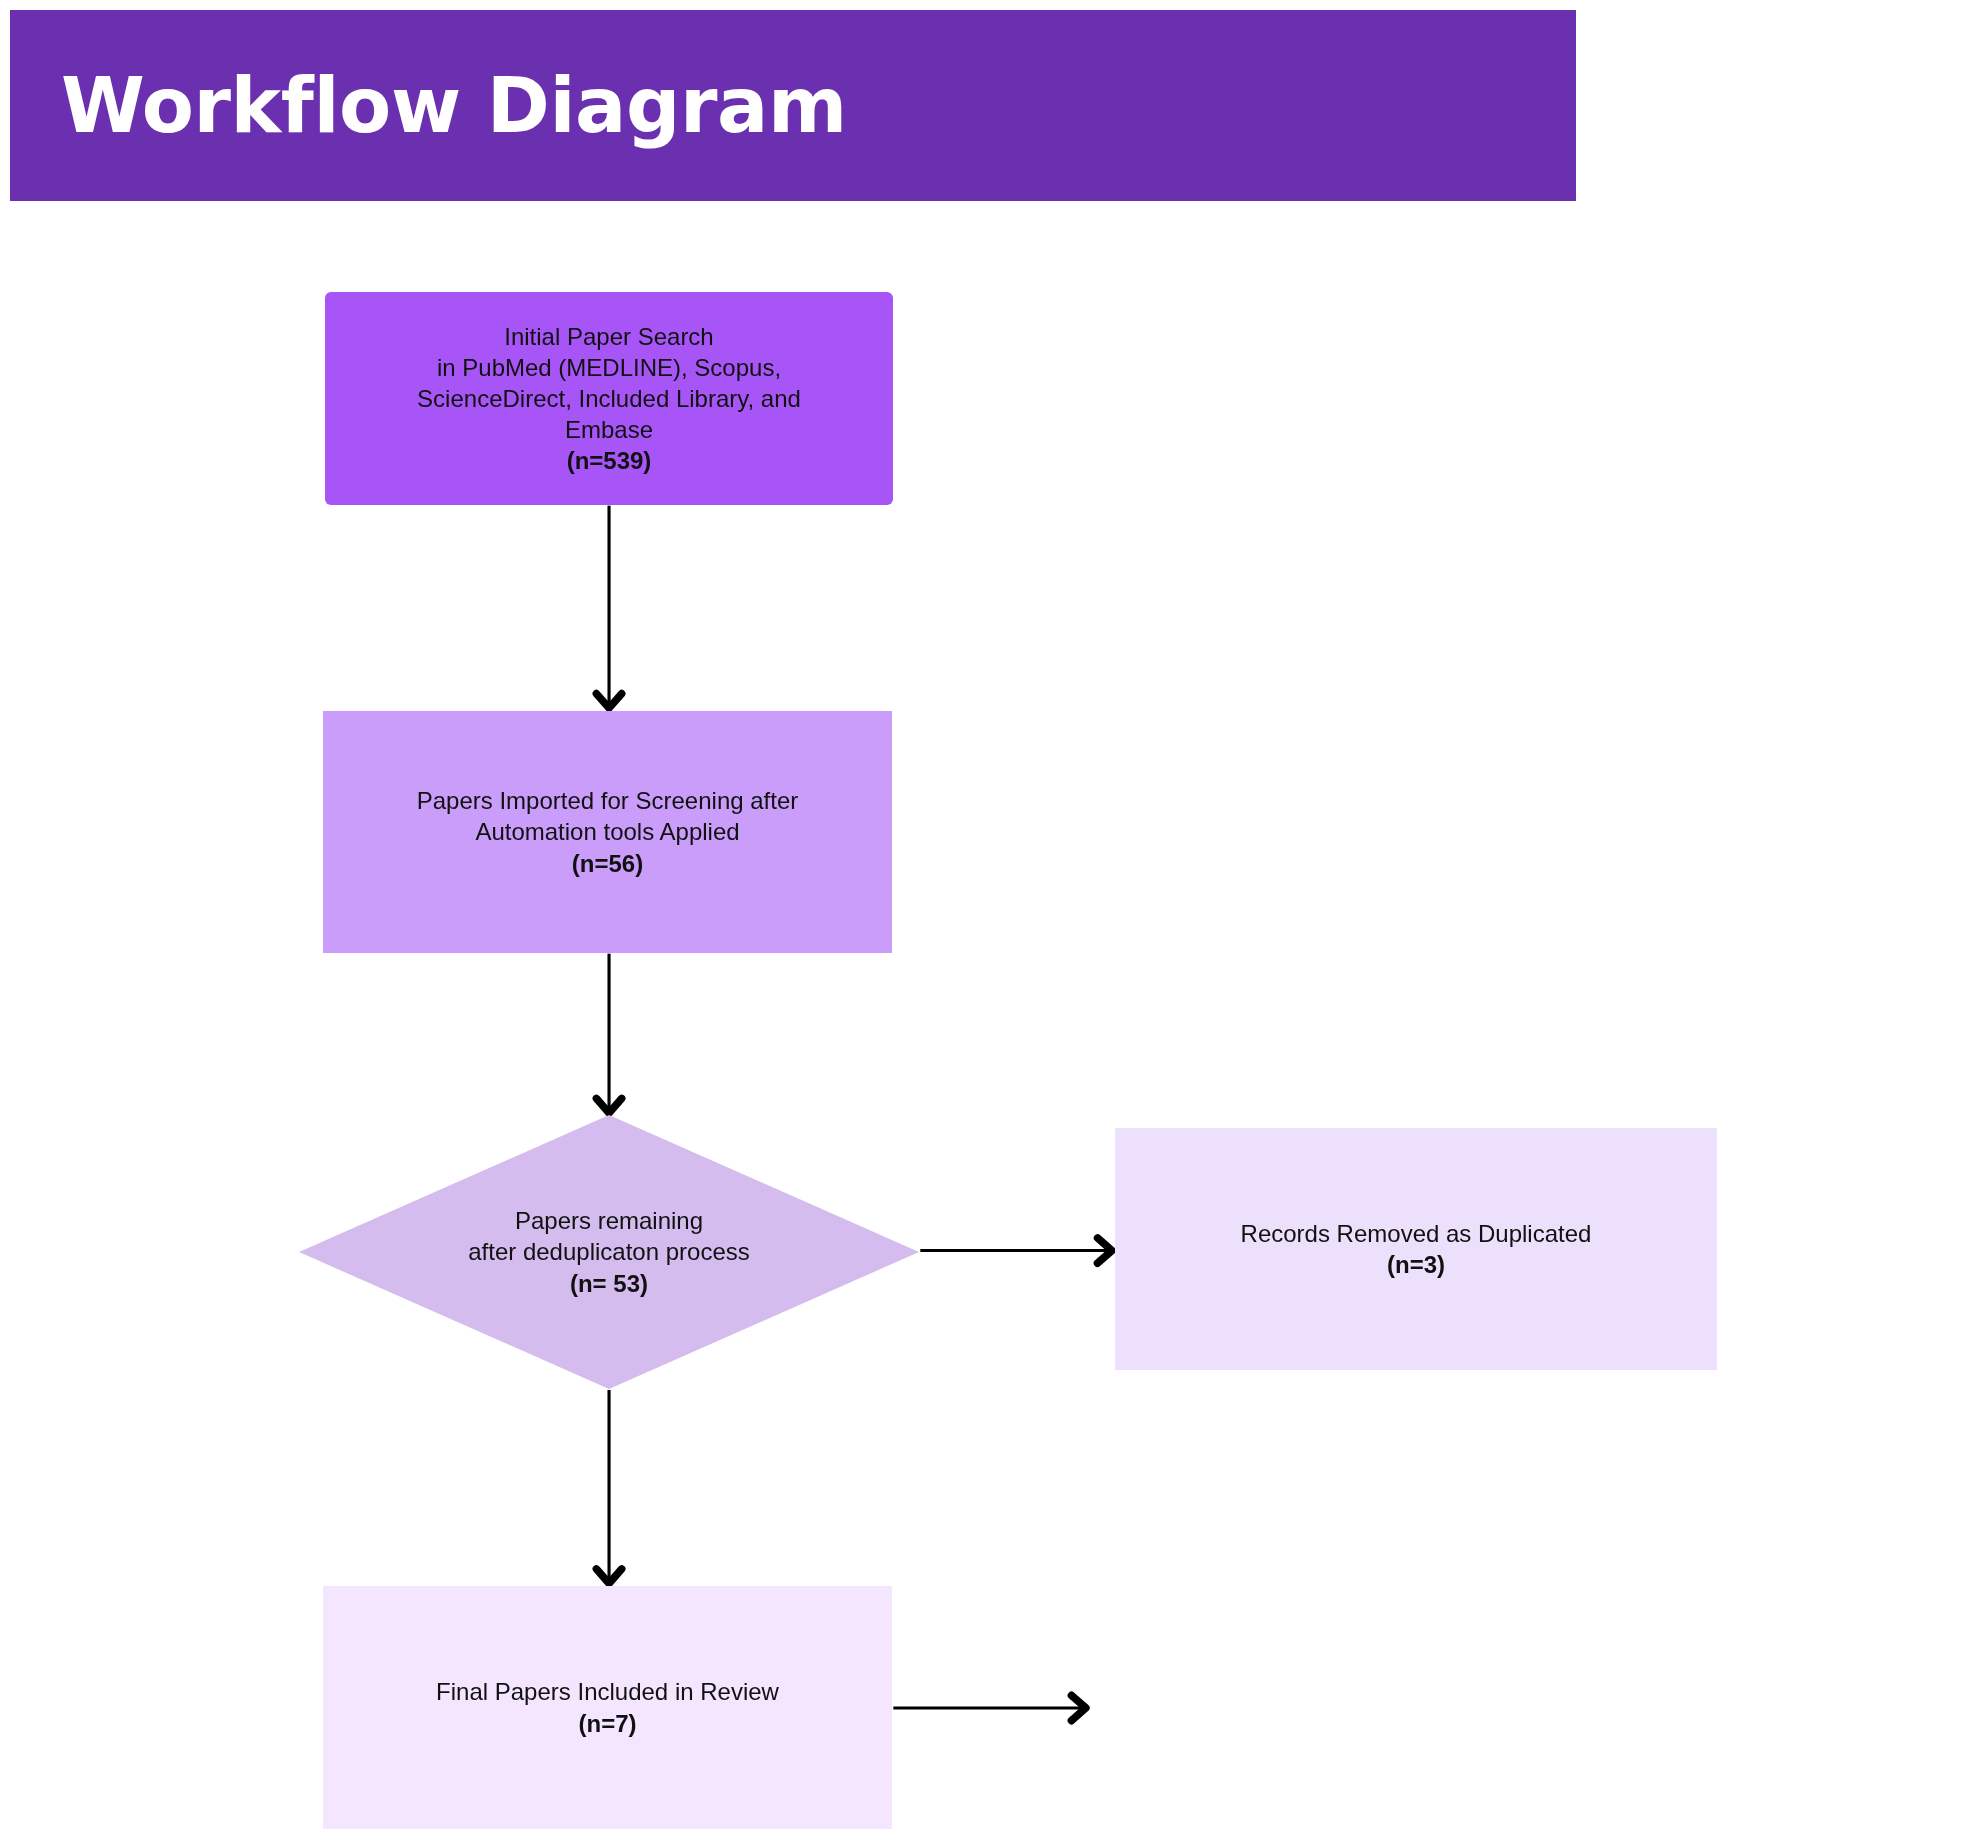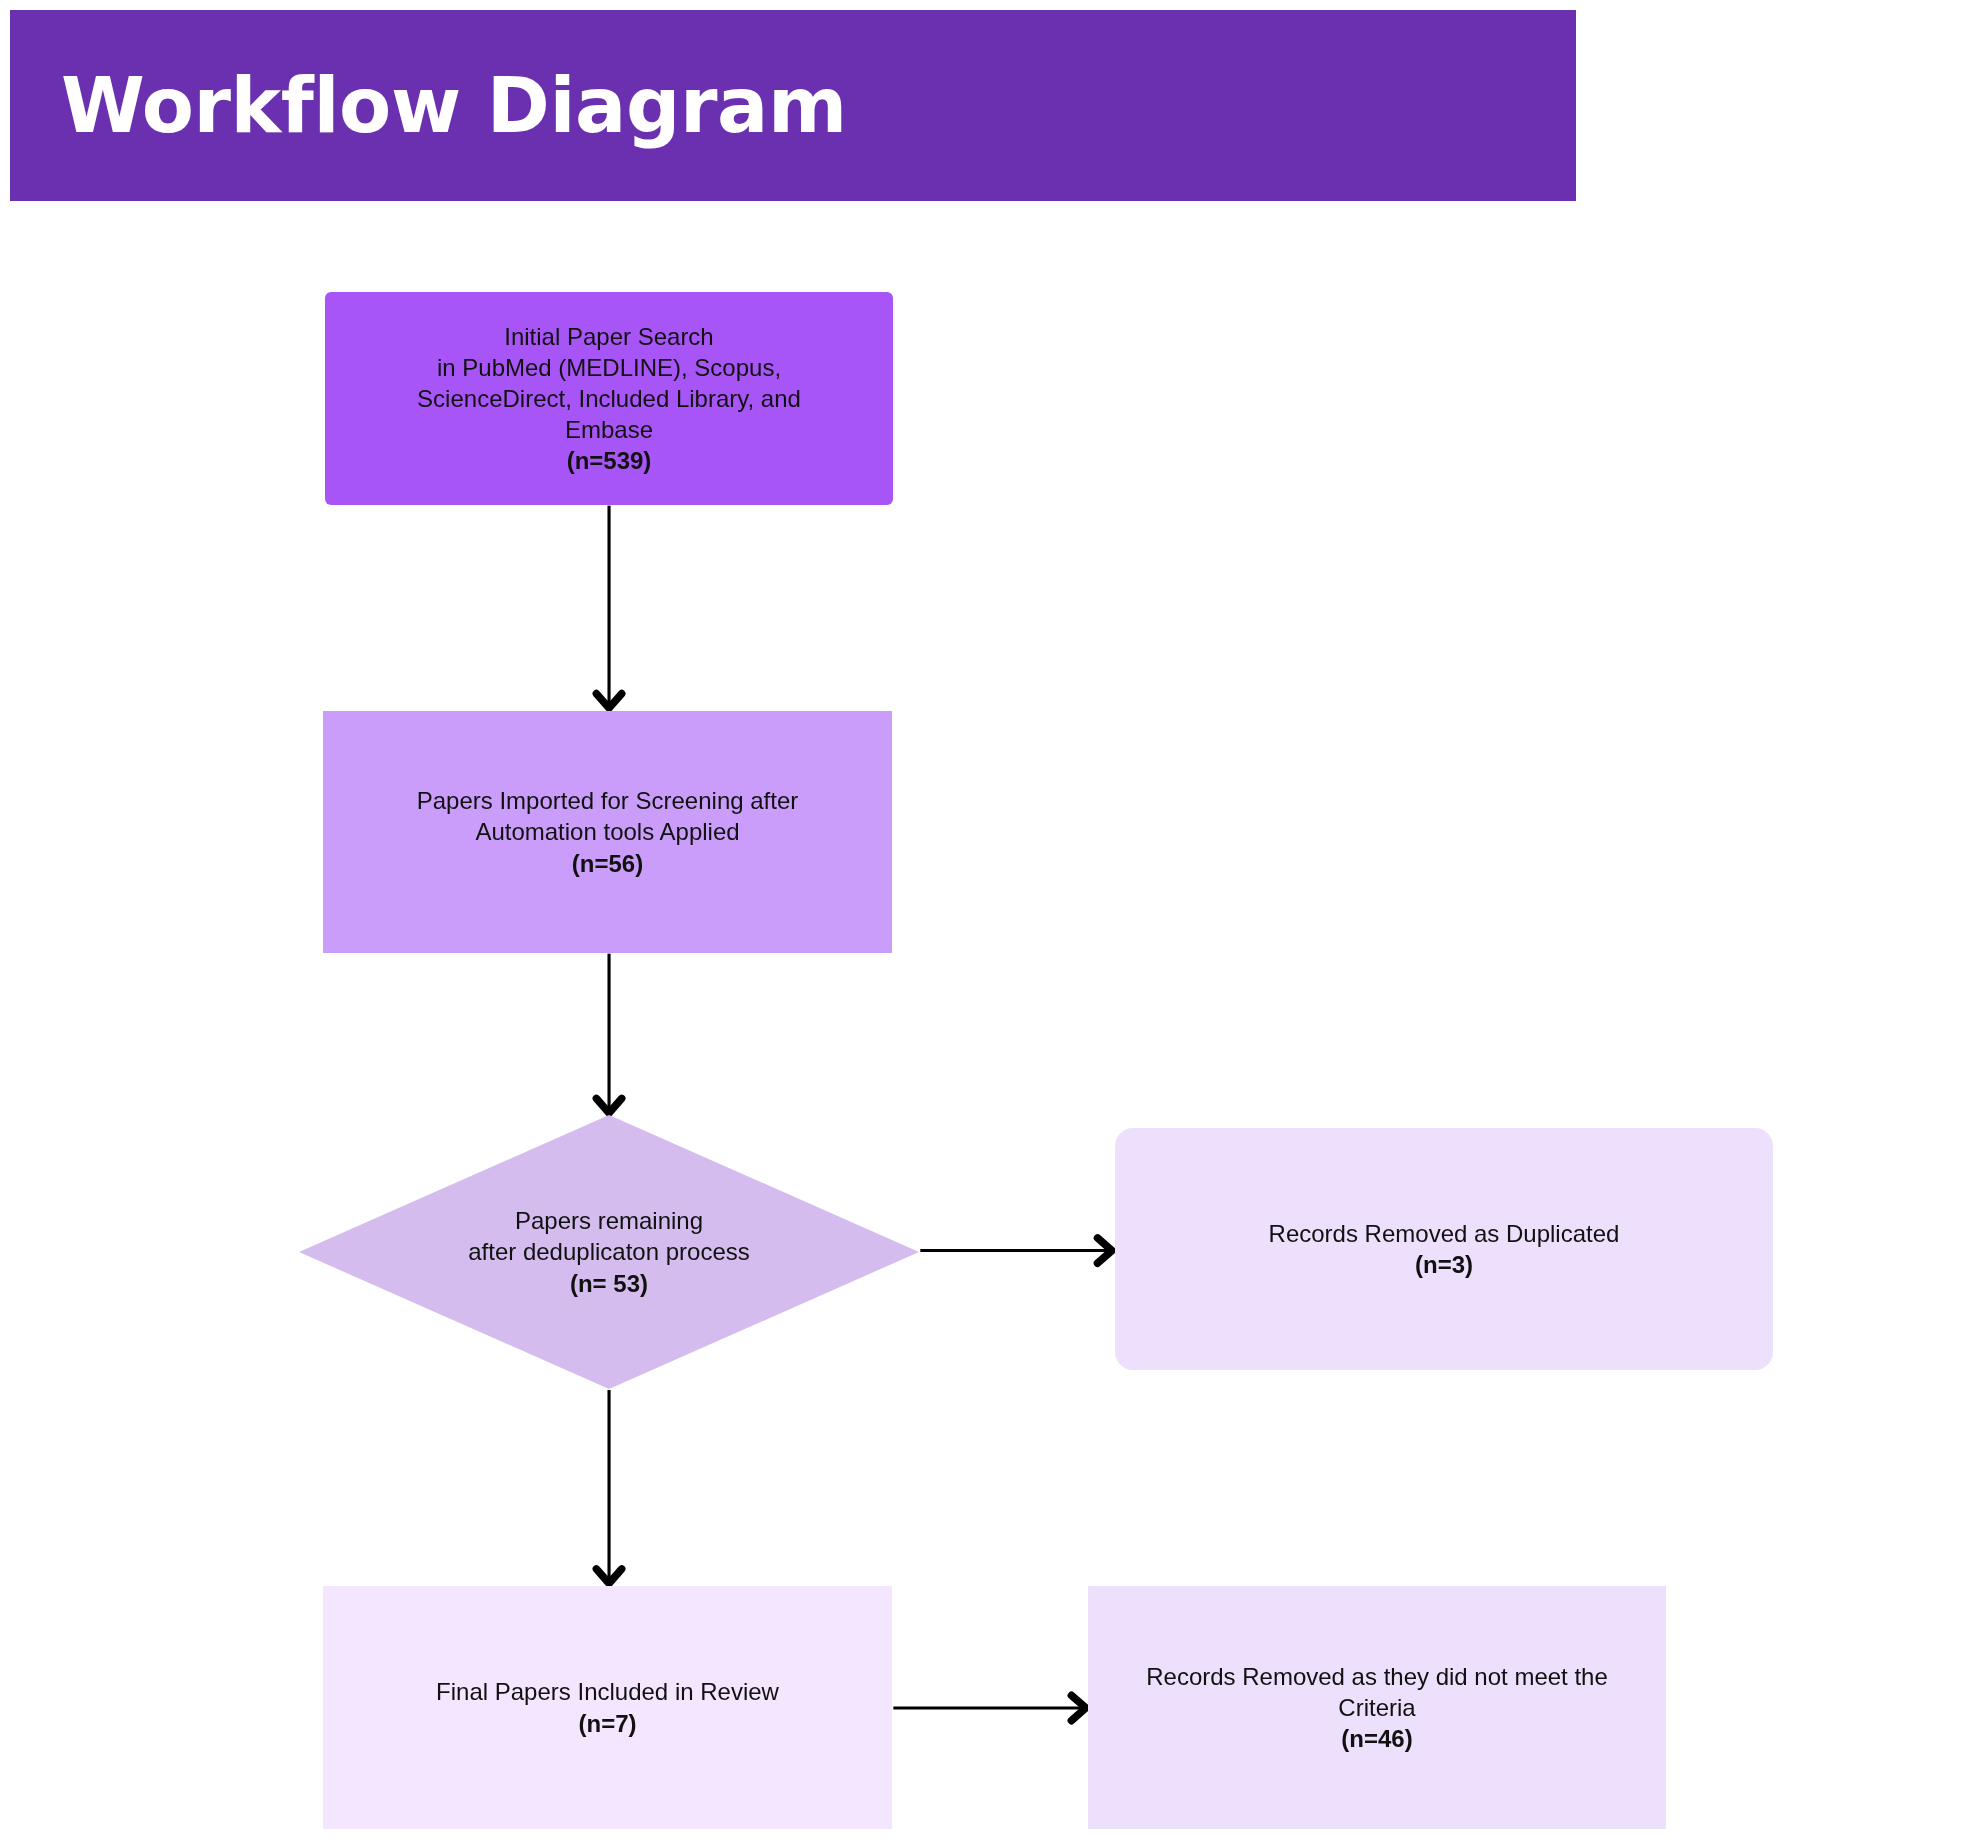--- a/index.html
+++ b/index.html
@@ -107,24 +107,23 @@
   }
   #node-dedup-decision .diamond-text {
     position: relative;
     z-index: 2;
   }
 
   
   #node-removed-duplicated {
     left: 1115px;
     top: 1128px;
-    width: 658px;
+    width: 602px;
     height: 242px;
     background: #EDE0FC;
-    border-radius: 18px;
   }
 
   
   #node-final-included {
     left: 323px;
     top: 1586px;
     width: 569px;
     height: 243px;
     background: #F4E6FE;
   }
@@ -205,20 +204,15 @@
   <div class="node" id="node-removed-duplicated">
     <span class="line">Records Removed as Duplicated</span>
     <span class="line count">(n=3)</span>
   </div>
 
   <div class="node" id="node-final-included">
     <span class="line">Final Papers Included in Review</span>
     <span class="line count">(n=7)</span>
   </div>
 
-  <div class="node" id="node-removed-criteria">
-    <span class="line">Records Removed as they did not meet the</span>
-    <span class="line">Criteria</span>
-    <span class="line count">(n=46)</span>
-  </div>
 
 </div>
 
 
 </body></html>

